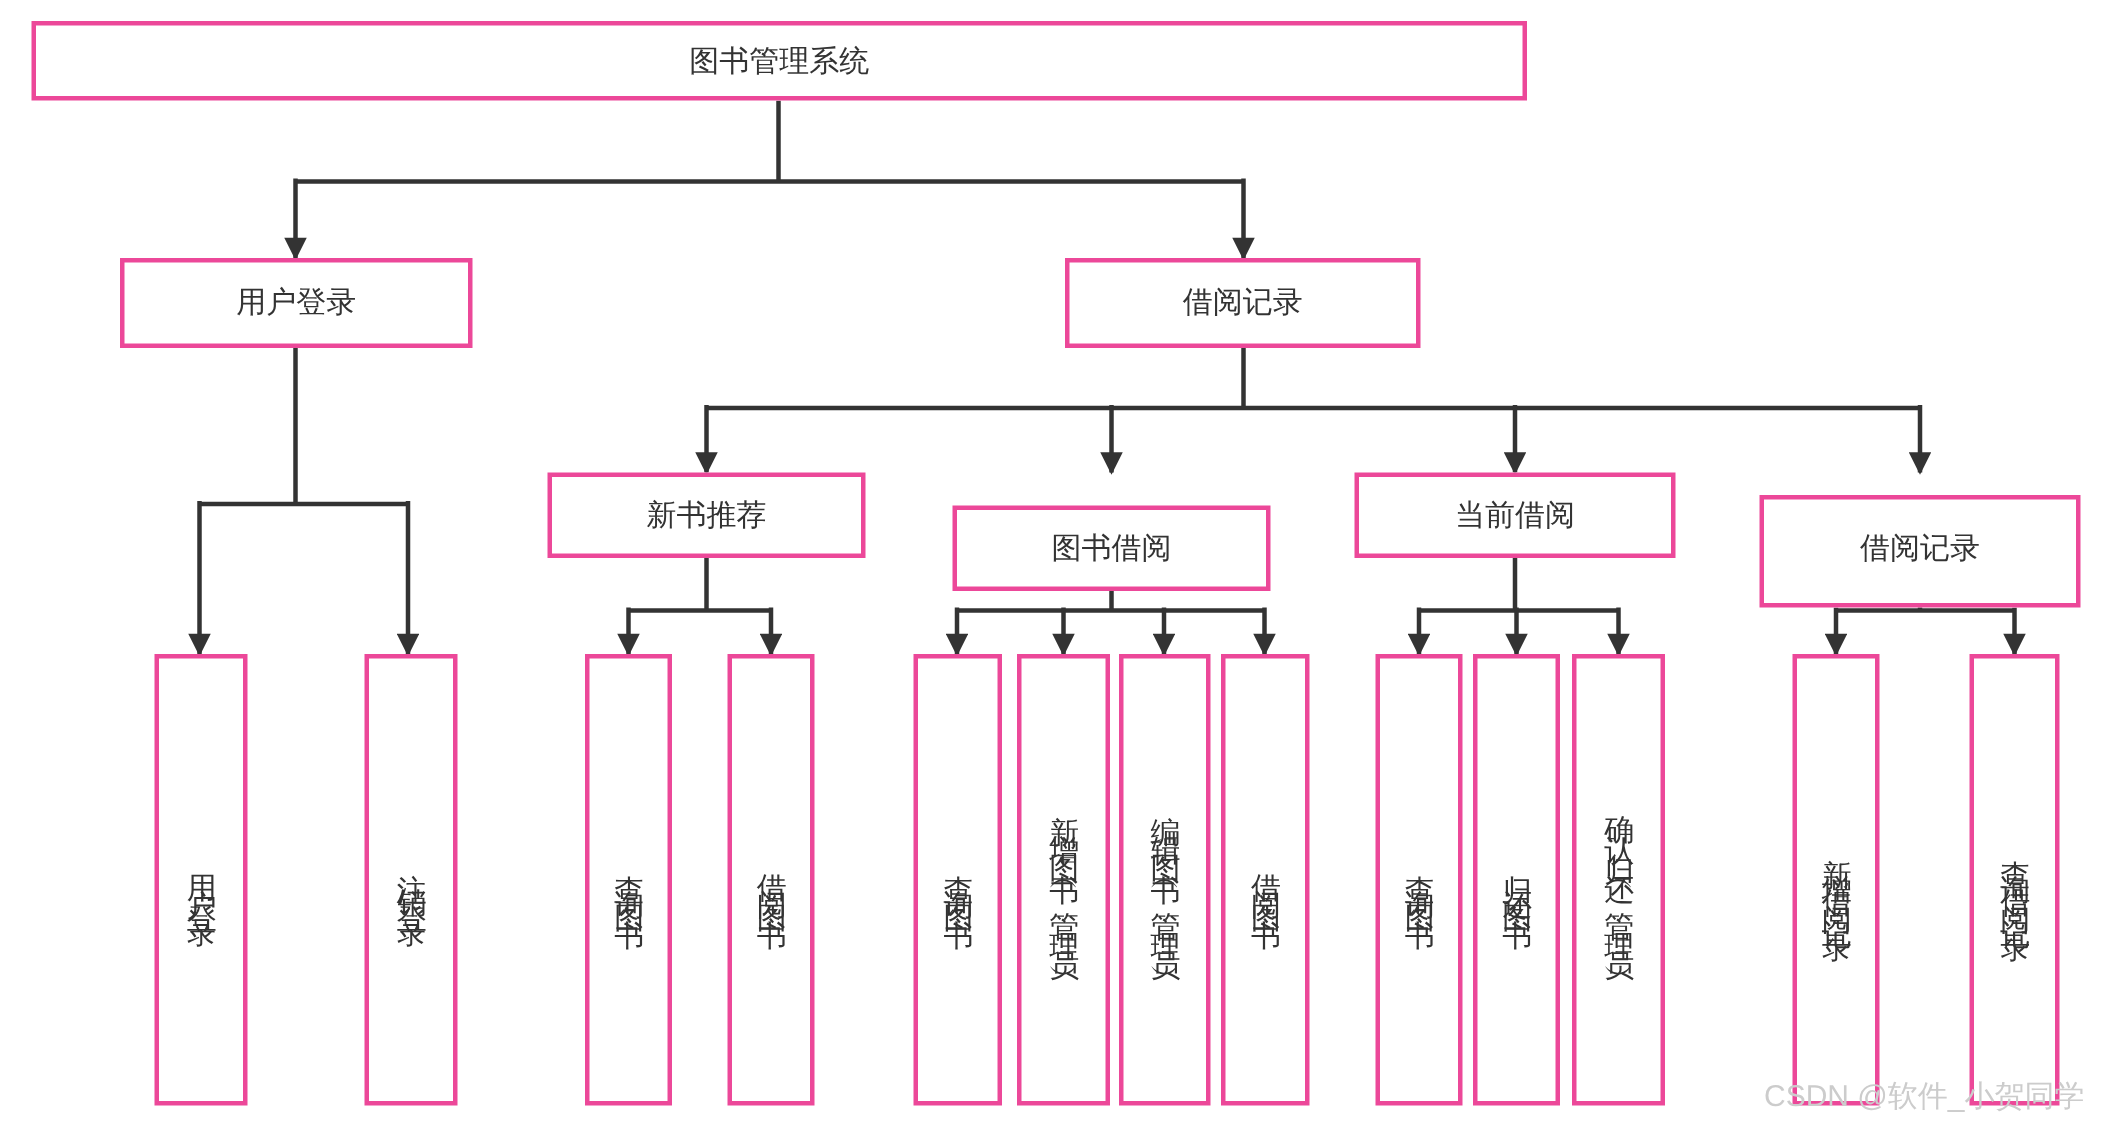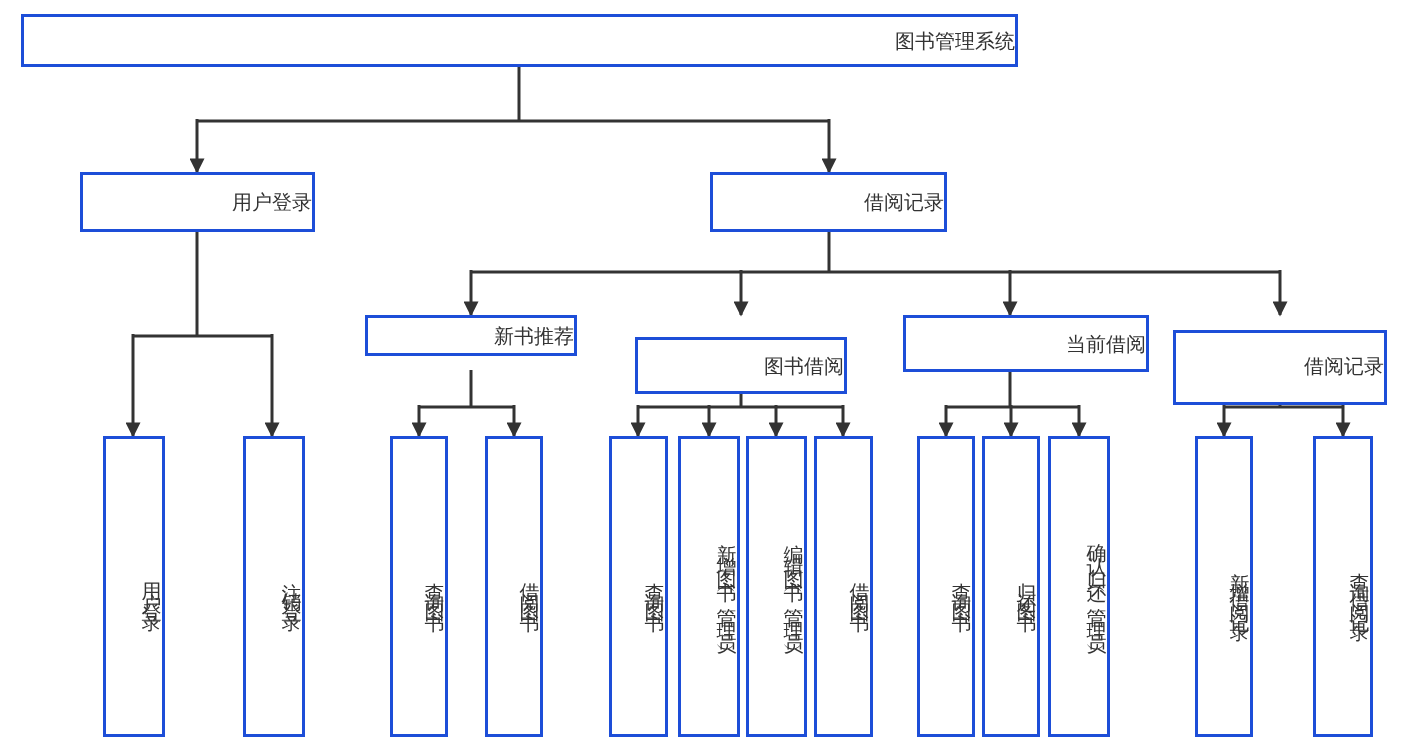--- a/index.html
+++ b/index.html
@@ -13,43 +13,43 @@
   }
   #connectors {
     position: absolute;
     left: 0; top: 0;
     z-index: 1;
   }
   .hbox, .vbox {
     position: absolute;
     box-sizing: border-box;
     background: #ffffff;
-    border: 3px solid #1d4ed8;
+    border: 3px solid #ec4899;
     display: flex;
     align-items: center;
-    justify-content: flex-end;
+    justify-content: center;
     color: #333333;
     font-size: 20px;
     line-height: 1;
     z-index: 2;
   }
   .vbox span {
     writing-mode: vertical-rl;
     text-orientation: mixed;
     letter-spacing: 10px;
     line-height: 1;
   }
   .vbox.tight span { letter-spacing: 13px; }
   
   .b-root   { left: 21px;   top: 14px;  width: 997px; height: 53px; }
   .b-login  { left: 80px;   top: 172px; width: 235px; height: 60px; }
   .b-mgmt   { left: 710px;  top: 172px; width: 237px; height: 60px; }
-  .b-newrec { left: 365px;  top: 315px; width: 212px; height: 41px; }
+  .b-newrec { left: 365px;  top: 315px; width: 212px; height: 57px; }
   .b-borrow { left: 635px;  top: 315px; width: 212px; height: 57px; margin-top: 22px; }
-  .b-curr   { left: 903px;  top: 315px; width: 246px; height: 57px; }
+  .b-curr   { left: 903px;  top: 315px; width: 214px; height: 57px; }
   .b-record { left: 1173px; top: 330px; width: 214px; height: 75px; font-family: Liberation Mono, monospace; }
   
   .v1  { left: 103px;  top: 436px; width: 62px; height: 301px; }
   .v2  { left: 243px;  top: 436px; width: 62px; height: 301px; }
   .v3  { left: 390px;  top: 436px; width: 58px; height: 301px; }
   .v4  { left: 485px;  top: 436px; width: 58px; height: 301px; }
   .v5  { left: 609px;  top: 436px; width: 59px; height: 301px; }
   .v6  { left: 678px;  top: 436px; width: 62px; height: 301px; }
   .v7  { left: 746px;  top: 436px; width: 61px; height: 301px; }
   .v8  { left: 814px;  top: 436px; width: 59px; height: 301px; }
@@ -185,14 +185,15 @@
   <div class="vbox tight v11">
     <span>确认归还（管理员）</span>
   </div>
   <div class="vbox v12">
     <span>新增借阅记录</span>
   </div>
   <div class="vbox v13">
     <span>查询借阅记录</span>
   </div>
 
+  <div id="watermark">CSDN @软件_小贺同学</div>
 
 </div>
 
 </body></html>

